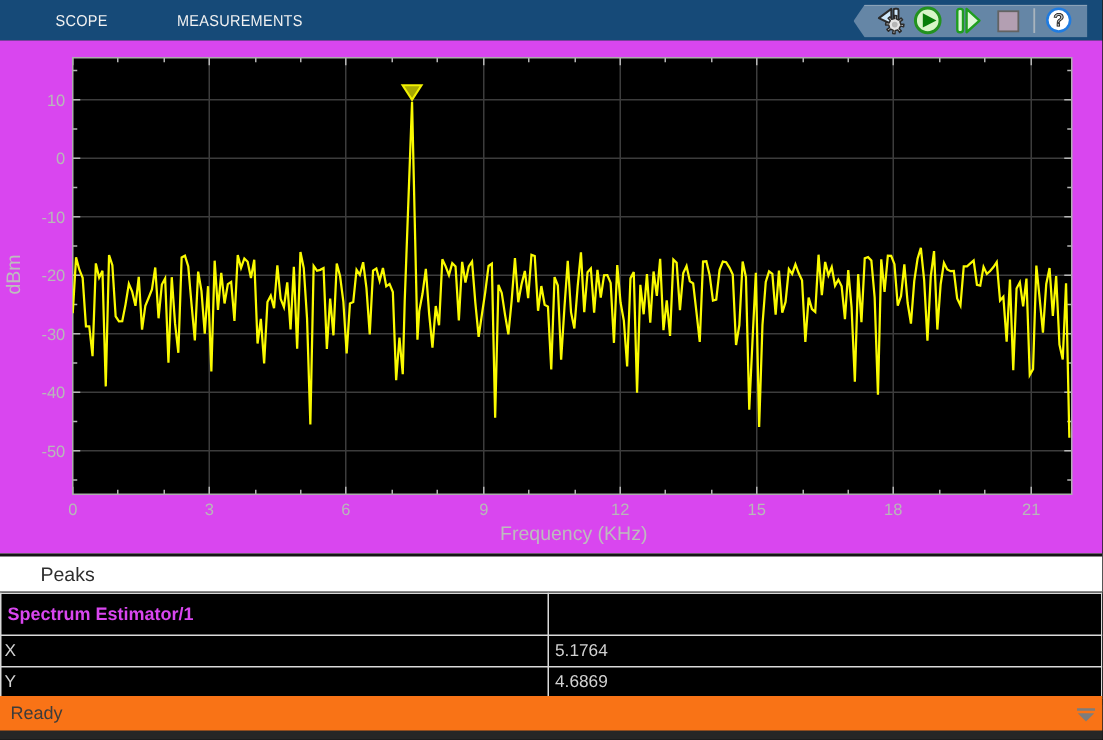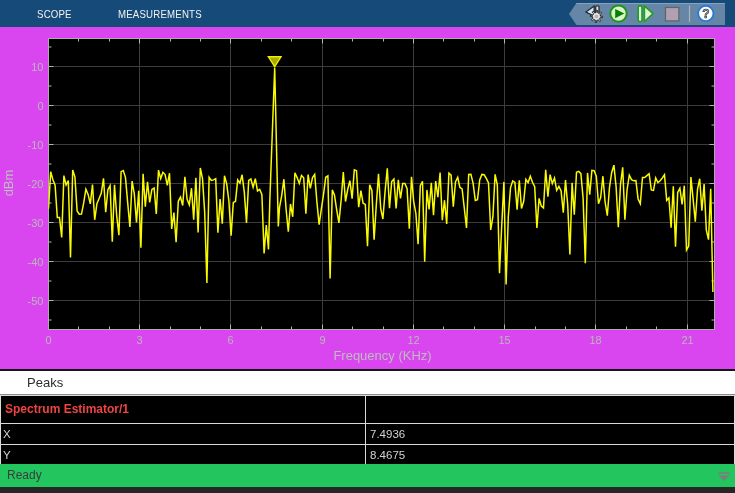--- a/index.html
+++ b/index.html
@@ -10,21 +10,21 @@
   font-size:10.5px; letter-spacing:0.2px; transform:scaleX(0.92); transform-origin:0 50%; }
 #tb-right { position:absolute; left:569px; top:3px; width:156px; height:22px;
   background:linear-gradient(#8ba2b8 0, #8ba2b8 1px, #6586a6 1px);
   clip-path:polygon(0 50%, 7.5px 0, 100% 0, 100% 100%, 7.5px 100%); }
 #plotarea { position:absolute; left:0; top:27px; width:735px; height:342px; background:#d946ef; }
 #peaksrow { position:absolute; left:0; top:369px; width:735px; height:26px; background:#ffffff; box-sizing:border-box;
   border-top:2px solid #151515; border-bottom:1px solid #8a8a8a; color:#2e2e2e; font-size:13px; line-height:24px; }
 #tbl { position:absolute; left:0; top:395px; width:735px; height:70px; background:#000; }
 #botline { position:absolute; left:0; top:465px; width:735px; height:5px; background:#000; box-sizing:border-box;
   border-top:1px solid #8a8a8a; }
-#status { position:absolute; left:0; top:464px; width:735px; height:23px; background:#22c55e;
+#status { position:absolute; left:0; top:464px; width:735px; height:23px; background:#f97316;
   font-size:12px; color:#3c3c3c; line-height:23px; }
 .cell { position:absolute; overflow:hidden; white-space:nowrap; }
 svg text { fill:#b8b8b8; font-size:11px; font-family:"Liberation Sans", sans-serif; }
 </style></head>
 <body>
 <div id="win">
 <div id="toolbar">
   <div class="tab" style="left:37px;">SCOPE</div>
   <div class="tab" style="left:118px;">MEASUREMENTS</div>
   <div id="tb-right"></div>
@@ -180,25 +180,25 @@
   <svg width="735" height="70">
     <g stroke="#dadada" stroke-width="1">
       <line x1="0" y1="0.5" x2="735" y2="0.5"></line>
       <line x1="0.5" y1="0" x2="0.5" y2="70"></line>
       <line x1="734.5" y1="0" x2="734.5" y2="70"></line>
       <line x1="0" y1="28.5" x2="735" y2="28.5"></line>
       <line x1="0" y1="49.5" x2="735" y2="49.5"></line>
       <line x1="365.5" y1="0" x2="365.5" y2="70"></line>
     </g>
   </svg>
-  <div class="cell" style="left:5px;top:0;width:350px;height:28px;line-height:28px;color:#ef4444;font-size:12px;font-weight:bold;">Spectrum Estimator/1</div>
+  <div class="cell" style="left:5px;top:0;width:350px;height:28px;line-height:28px;color:#d946ef;font-size:12px;font-weight:bold;">Spectrum Estimator/1</div>
   <div class="cell" style="left:3px;top:29px;width:350px;height:20px;line-height:20px;color:#d2d2d2;font-size:11.5px;">X</div>
-  <div class="cell" style="left:370px;top:29px;width:350px;height:20px;line-height:20px;color:#d2d2d2;font-size:11.5px;">7.4936</div>
+  <div class="cell" style="left:370px;top:29px;width:350px;height:20px;line-height:20px;color:#d2d2d2;font-size:11.5px;">5.1764</div>
   <div class="cell" style="left:3px;top:50px;width:350px;height:20px;line-height:20px;color:#d2d2d2;font-size:11.5px;">Y</div>
-  <div class="cell" style="left:370px;top:50px;width:350px;height:20px;line-height:20px;color:#d2d2d2;font-size:11.5px;">8.4675</div>
+  <div class="cell" style="left:370px;top:50px;width:350px;height:20px;line-height:20px;color:#d2d2d2;font-size:11.5px;">4.6869</div>
 </div>
 <div id="botline"></div>
 <div id="status">
   <span style="position:absolute;left:7px;">Ready</span>
   <svg width="14" height="10" style="position:absolute;right:4px;top:8px;">
     <line x1="1" y1="1" x2="13" y2="1" stroke="#7d7d7d" stroke-width="1.6"></line>
     <path d="M1.5 3.5 L12.5 3.5 L7 9 Z" fill="#7d7d7d"></path>
   </svg>
 </div>
 </div>

